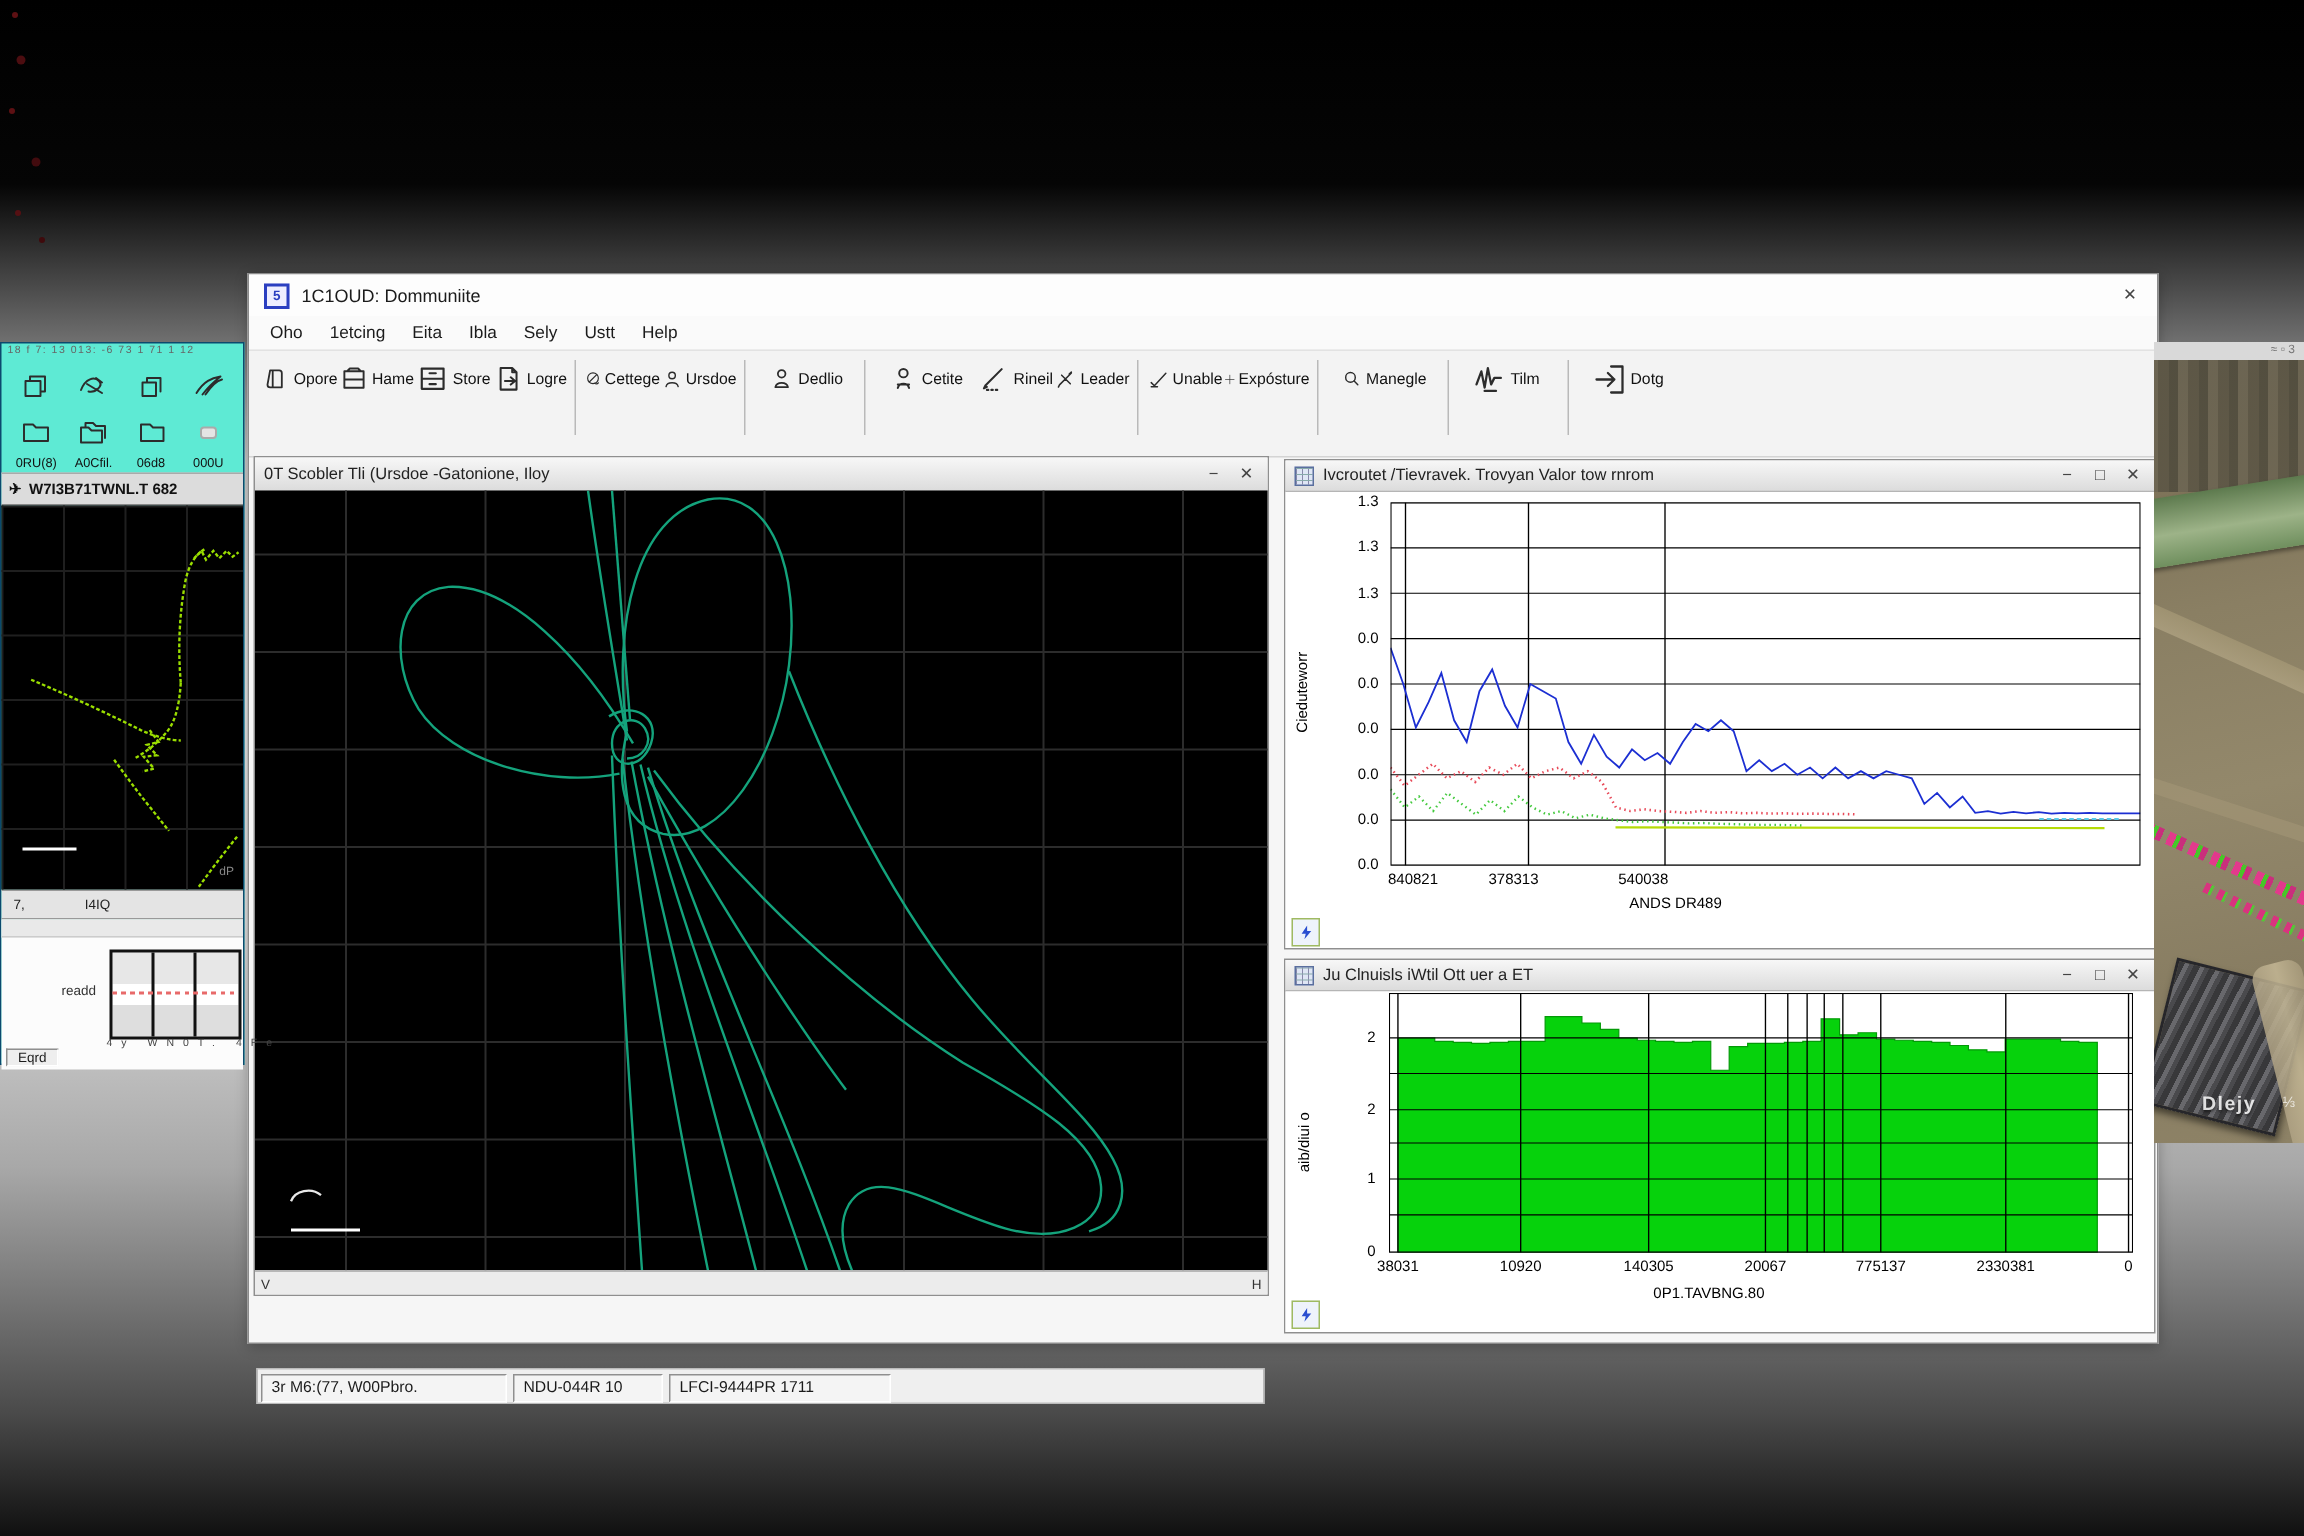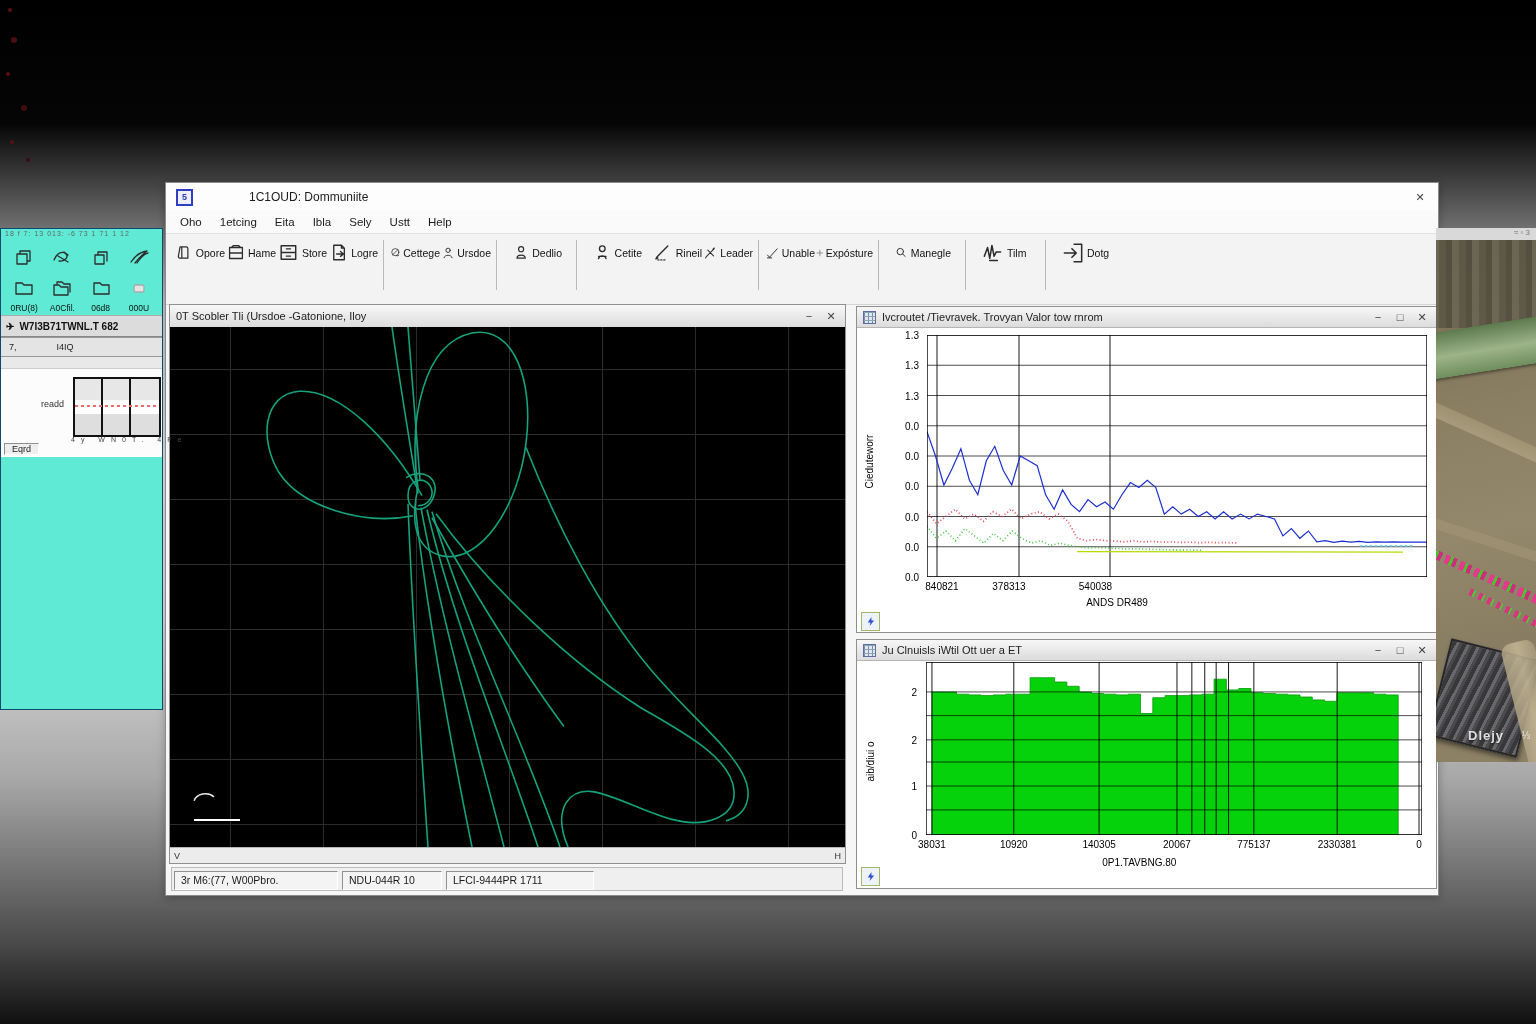--- a/index.html
+++ b/index.html
@@ -8,39 +8,39 @@
        background:linear-gradient(180deg,#000 0%,#050505 12%,#6d6d6d 22%,#c6c6c6 30%,#e3e3e3 46%,#ddd 60%,#a8a8a8 76%,#4a4a4a 92%,#101010 100%);}
   
   .window{position:absolute;background:#f6f6f6;border:1px solid #8b8b8b;box-shadow:0 2px 8px rgba(0,0,0,.25);}
   .child-win{position:absolute;background:#fff;border:1px solid #8f8f8f;}
   .titlebar{height:22px;display:flex;align-items:center;padding:0 6px;gap:6px;
             background:linear-gradient(#f7f7f7,#dcdcdc);border-bottom:1px solid #b5b5b5;font-size:11px;color:#222;}
   .titlebar .t{flex:1;white-space:nowrap;overflow:hidden;}
   .ctrl{width:16px;height:14px;display:flex;align-items:center;justify-content:center;
         font-size:11px;color:#444;cursor:default;line-height:1;}
   .main-titlebar{height:28px;display:flex;align-items:center;gap:8px;padding:0 10px;background:#fdfdfd;font-size:12px;}
-  .main-titlebar .t{flex:1;margin-left:48px;}
+  .main-titlebar .t{flex:1;}
   .app-icon{width:17px;height:17px;border:2px solid #2b3fc0;background:#eef;box-sizing:border-box;
             display:flex;align-items:center;justify-content:center;font-size:9px;color:#2b3fc0;font-weight:bold;}
   .menubar{height:22px;display:flex;align-items:center;gap:18px;padding:0 14px;font-size:11.5px;background:#fafafa;}
   .menubar span{cursor:default;}
   .toolbar{height:66px;display:flex;align-items:flex-start;padding:4px 0 0 8px;background:#f3f3f3;
            border-top:1px solid #e2e2e2;border-bottom:1px solid #d4d4d4;}
   .tbtn{width:51px;display:flex;flex-direction:row;align-items:center;gap:1px;padding-top:2px;}
   .tbtn svg{width:26px;height:26px;stroke:#2c2c2c;fill:none;stroke-width:1.4;stroke-linecap:round;stroke-linejoin:round;}
   .tbtn .lbl{font-size:10.5px;color:#111;}
   .tsep{width:1px;height:50px;background:#b9b9b9;margin:2px 5px 0 5px;}
   .tsp{width:9px;}
   
   .plot-area{position:absolute;left:0;top:22px;right:0;background:#000;
     background-image:linear-gradient(#2c2c2c 1px,transparent 1px),linear-gradient(90deg,#2c2c2c 1px,transparent 1px);
     background-size:93px 65px;background-position:60px 42px;}
   .hstrip{position:absolute;left:0;right:0;bottom:0;height:16px;background:#ececec;border-top:1px solid #b7b7b7;
           font-size:9px;color:#333;display:flex;justify-content:space-between;align-items:center;padding:0 4px;box-sizing:border-box;}
-  .statusbar{position:absolute;display:flex;gap:4px;padding:3px 2px;background:#efefef;border:1px solid #bbb;box-sizing:border-box;}
+  .statusbar{position:absolute;display:flex;gap:4px;padding:3px 2px;background:#efefef;border:1px solid #bbb;box-sizing:border-box;margin-top:45px;}
   .scell{height:17px;line-height:17px;font-size:10.5px;padding:0 6px;background:#f4f4f4;
          border:1px solid;border-color:#8f8f8f #fff #fff #8f8f8f;white-space:nowrap;overflow:hidden;}
   
   .chart-body{position:absolute;left:0;right:0;bottom:0;top:21px;background:#fff;}
   .plotrect{position:absolute;}
   .plotrect svg{position:absolute;left:0;top:0;width:100%;height:100%;}
   .yticks{position:absolute;font-size:10px;color:#000;}
   .yticks span{position:absolute;right:4px;margin-left:32px;}
   .xticks{position:absolute;font-size:10px;color:#000;height:13px;}
   .xticks span{position:absolute;top:0;white-space:nowrap;}
@@ -450,20 +450,35 @@
   <div class="lp-icons" style="height:12px">
     <div class="lp-lab">0RU(8)</div>
     <div class="lp-lab">A0Cfil.</div>
     <div class="lp-lab">06d8</div>
     <div class="lp-lab">000U</div>
   </div>
   <div class="lp-maptitle">
     <span>✈</span>
     <span>W7I3B71TWNL.T 682</span>
   </div>
+  <div class="lp-map">
+    <svg viewBox="0 0 163 256" style="position:absolute;width:100%;height:100%;">
+      <g stroke="#9ade00" stroke-width="1.6" fill="none" stroke-dasharray="2.5,1.5">
+        <path d="M 121,118 C 119,95 120,72 124,50 C 126,40 130,32 137,28"></path>
+          <path d="M 130,34 l 5,-5 l 3,6 l 5,-6 l 4,5 l 5,-5 l 4,4 l 4,-3"></path>
+        <path d="M 20,116 C 44,126 70,138 94,150 C 103,154 113,157 121,157"></path>
+          <path d="M 121,118 C 120,134 117,146 110,153 C 104,160 97,165 90,169"></path>
+        <path d="M 100,150 l 6,8 l -8,2 l 7,7 l -9,1 l 7,8 l -8,2"></path>
+          <path d="M 76,170 C 84,181 92,192 101,203 C 105,208 109,213 113,218"></path>
+        <path d="M 159,222 C 150,233 141,245 133,256"></path>
+      </g>
+    </svg>
+    <div class="scalebar" style="left:14px;bottom:26px;width:36px;height:2px;"></div>
+    <span style="position:absolute;right:6px;bottom:8px;font-size:8px;color:#888;">dP</span>
+  </div>
   <div class="lp-io">
     <span>7,</span>
     <span>I4IQ</span>
   </div>
   <div class="lp-white">
     <div class="hdr"></div>
     <span style="position:absolute;left:40px;top:42px;font-size:9px;color:#333;">readd</span>
     <div class="lp-table">
       <div class="v" style="left:26px"></div>
       <div class="v" style="left:54px"></div>

